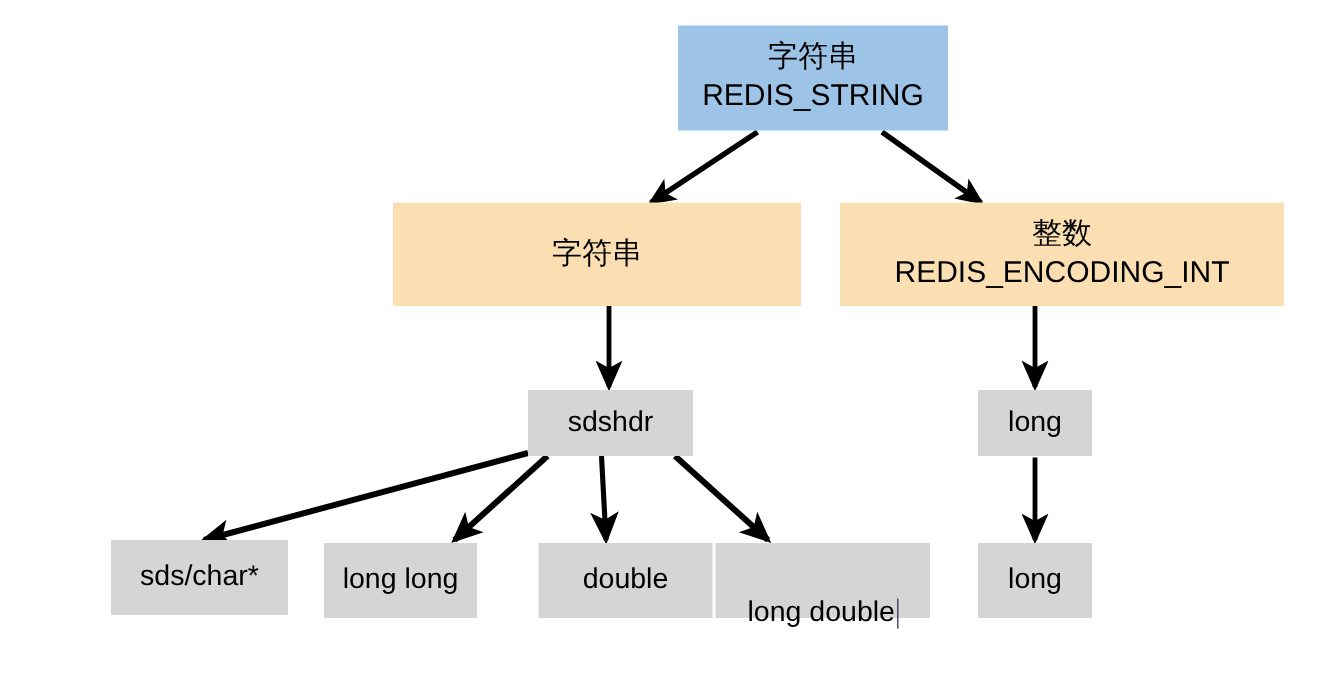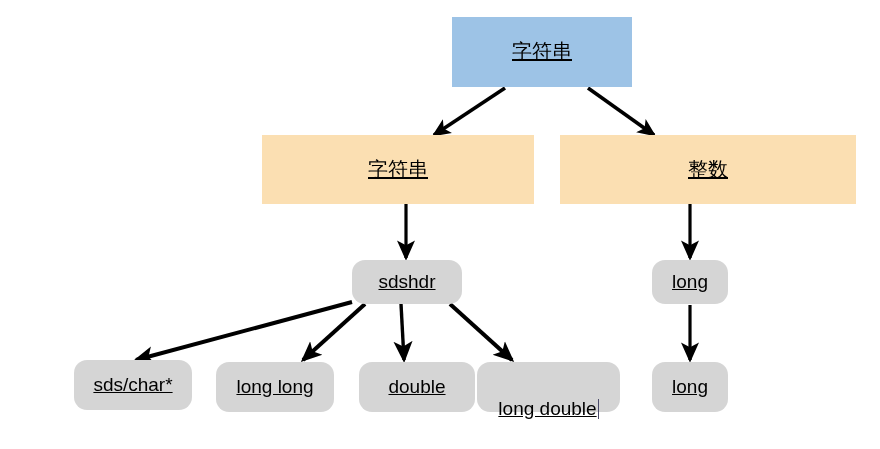--- a/index.html
+++ b/index.html
@@ -29,38 +29,36 @@
     position: absolute;
     box-sizing: border-box;
     display: flex;
     flex-direction: column;
     align-items: center;
     justify-content: center;
     text-align: center;
     line-height: 1.28;
     color: #000000;
     z-index: 2;
-    text-decoration: underline;
   }
   .node .line {
     display: block;
     white-space: pre;
   }
   .node-root {
     background: #9DC3E6;
     font-size: 20px;
   }
   .node-enc {
     background: #FBDFB2;
     font-size: 20px;
   }
   .node-leaf {
     background: #D5D5D5;
     font-size: 19px;
-    border-radius: 13px;
   }
   .caret {
     display: inline-block;
     width: 1px;
     height: 20px;
     background: #4a4a6a;
     vertical-align: -3px;
     margin-left: 1px;
   }
 </style>
@@ -111,43 +109,45 @@
       <line x1="450" y1="304" x2="512" y2="360" stroke="#000000" stroke-width="4" marker-end="url(#arrow)"></line>
     </g>
 
     <g>
       <line x1="690" y1="305" x2="690" y2="360" stroke="#000000" stroke-width="3.2" marker-end="url(#arrowThin)"></line>
     </g>
   </svg>
 
   <div class="node node-root" style="left:452px; top:17px; width:180px; height:70px;">
     <span class="line">字符串</span>
+    <span class="line">REDIS_STRING</span>
   </div>
 
   <div class="node node-enc" style="left:262px; top:135px; width:272px; height:69px;">
     <span class="line">字符串</span>
   </div>
 
   <div class="node node-enc" style="left:560px; top:135px; width:296px; height:69px;">
     <span class="line">整数</span>
+    <span class="line">REDIS_ENCODING_INT</span>
   </div>
 
   <div class="node node-leaf" style="left:352px; top:260px; width:110px; height:44px;">
     <span class="line">sdshdr</span>
   </div>
 
   <div class="node node-leaf" style="left:652px; top:260px; width:76px; height:44px;">
     <span class="line">long</span>
   </div>
 
   <div class="node node-leaf" style="left:74px; top:360px; width:118px; height:50px;">
     <span class="line">sds/char*</span>
   </div>
 
-  <div class="node node-leaf" style="left:216px; top:362px; width:118px; height:50px;">
+  <div class="node node-leaf" style="left:216px; top:362px; width:102px; height:50px;">
     <span class="line">long long</span>
   </div>
 
   <div class="node node-leaf" style="left:359px; top:362px; width:116px; height:50px;">
     <span class="line">double</span>
   </div>
 
   <div class="node node-leaf" style="left:477px; top:362px; width:143px; height:50px;">
     <span class="line" style="display:flex; align-items:center;margin-top:44px;">
       <span>long double</span><span class="caret"></span>

